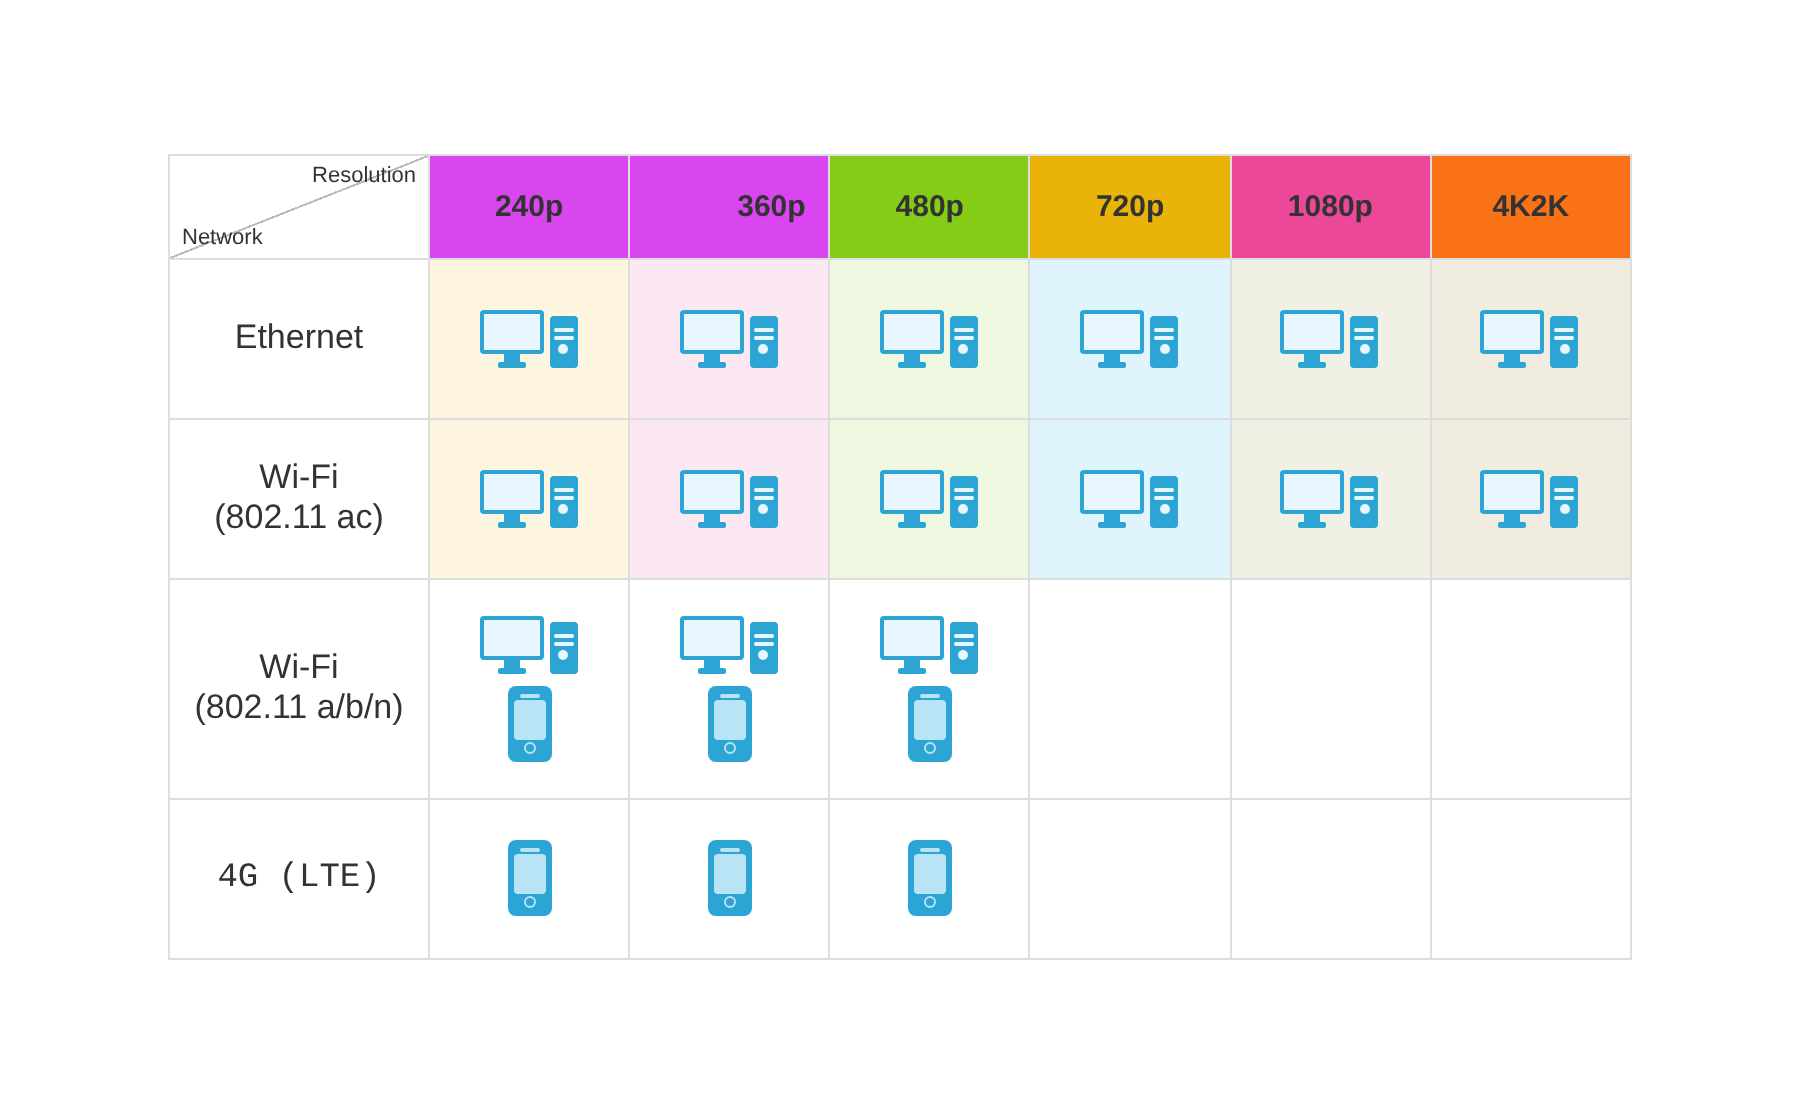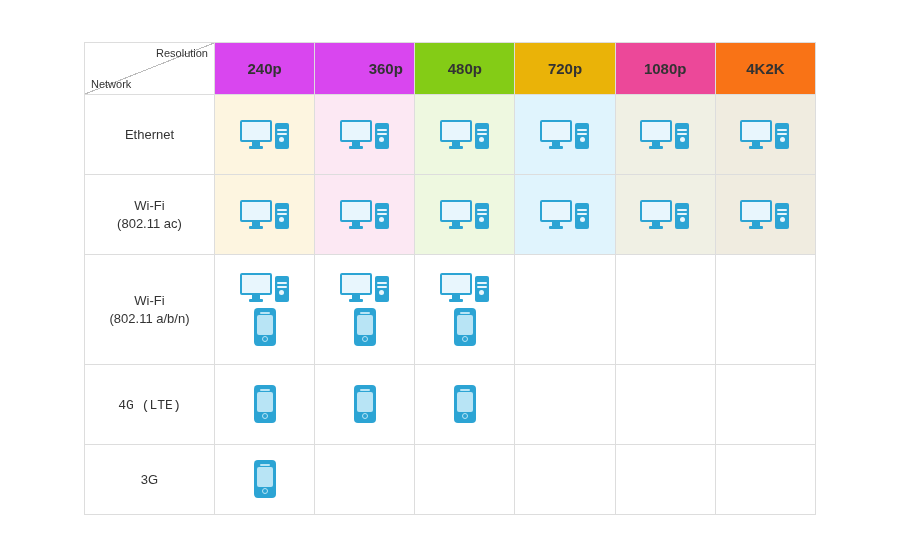--- a/index.html
+++ b/index.html
@@ -62,21 +62,21 @@
     .row-wifi-ac td.col-480-cell { background: #eef8e0; }
     .row-wifi-ac td.col-720-cell { background: #e0f4fd; }
     .row-wifi-ac td.col-1080-cell { background: #f0f0e4; }
     .row-wifi-ac td.col-4k2k-cell { background: #f0ece0; }
 
     .row-wifi-abn td { background: #fff; height: 110px; }
     .row-lte td { background: #fff; height: 80px; }
     .row-3g td { background: #fff; height: 70px; }
 
     .network-label {
-      font-size: 13px;
+      font-size: 17px;
       color: #333;
       text-align: left;
     }
 
     
     .computer-icon {
       display: inline-flex;
       align-items: flex-end;
       gap: 2px;
     }
@@ -572,34 +572,15 @@
       <div class="phone-screen"></div>
       <div class="phone-home"></div>
     </div>
   </div>
             </div>
           </td>
           <td class="col-720-cell"></td>
           <td class="col-1080-cell"></td>
           <td class="col-4k2k-cell"></td>
         </tr>
-        <tr class="row-3g">
-          <td><span class="network-label" style="white-space: pre-line;">3G</span></td>
-          <td class="col-240-cell">
-            <div class="cell-content">
-              <div class="phone-icon">
-    <div class="phone-body">
-      <div class="phone-speaker"></div>
-      <div class="phone-screen"></div>
-      <div class="phone-home"></div>
-    </div>
-  </div>
-            </div>
-          </td>
-          <td class="col-360-cell"></td>
-          <td class="col-480-cell"></td>
-          <td class="col-720-cell"></td>
-          <td class="col-1080-cell"></td>
-          <td class="col-4k2k-cell"></td>
-        </tr>
       </tbody>
   </table>
 </div>
 
 </body></html>

